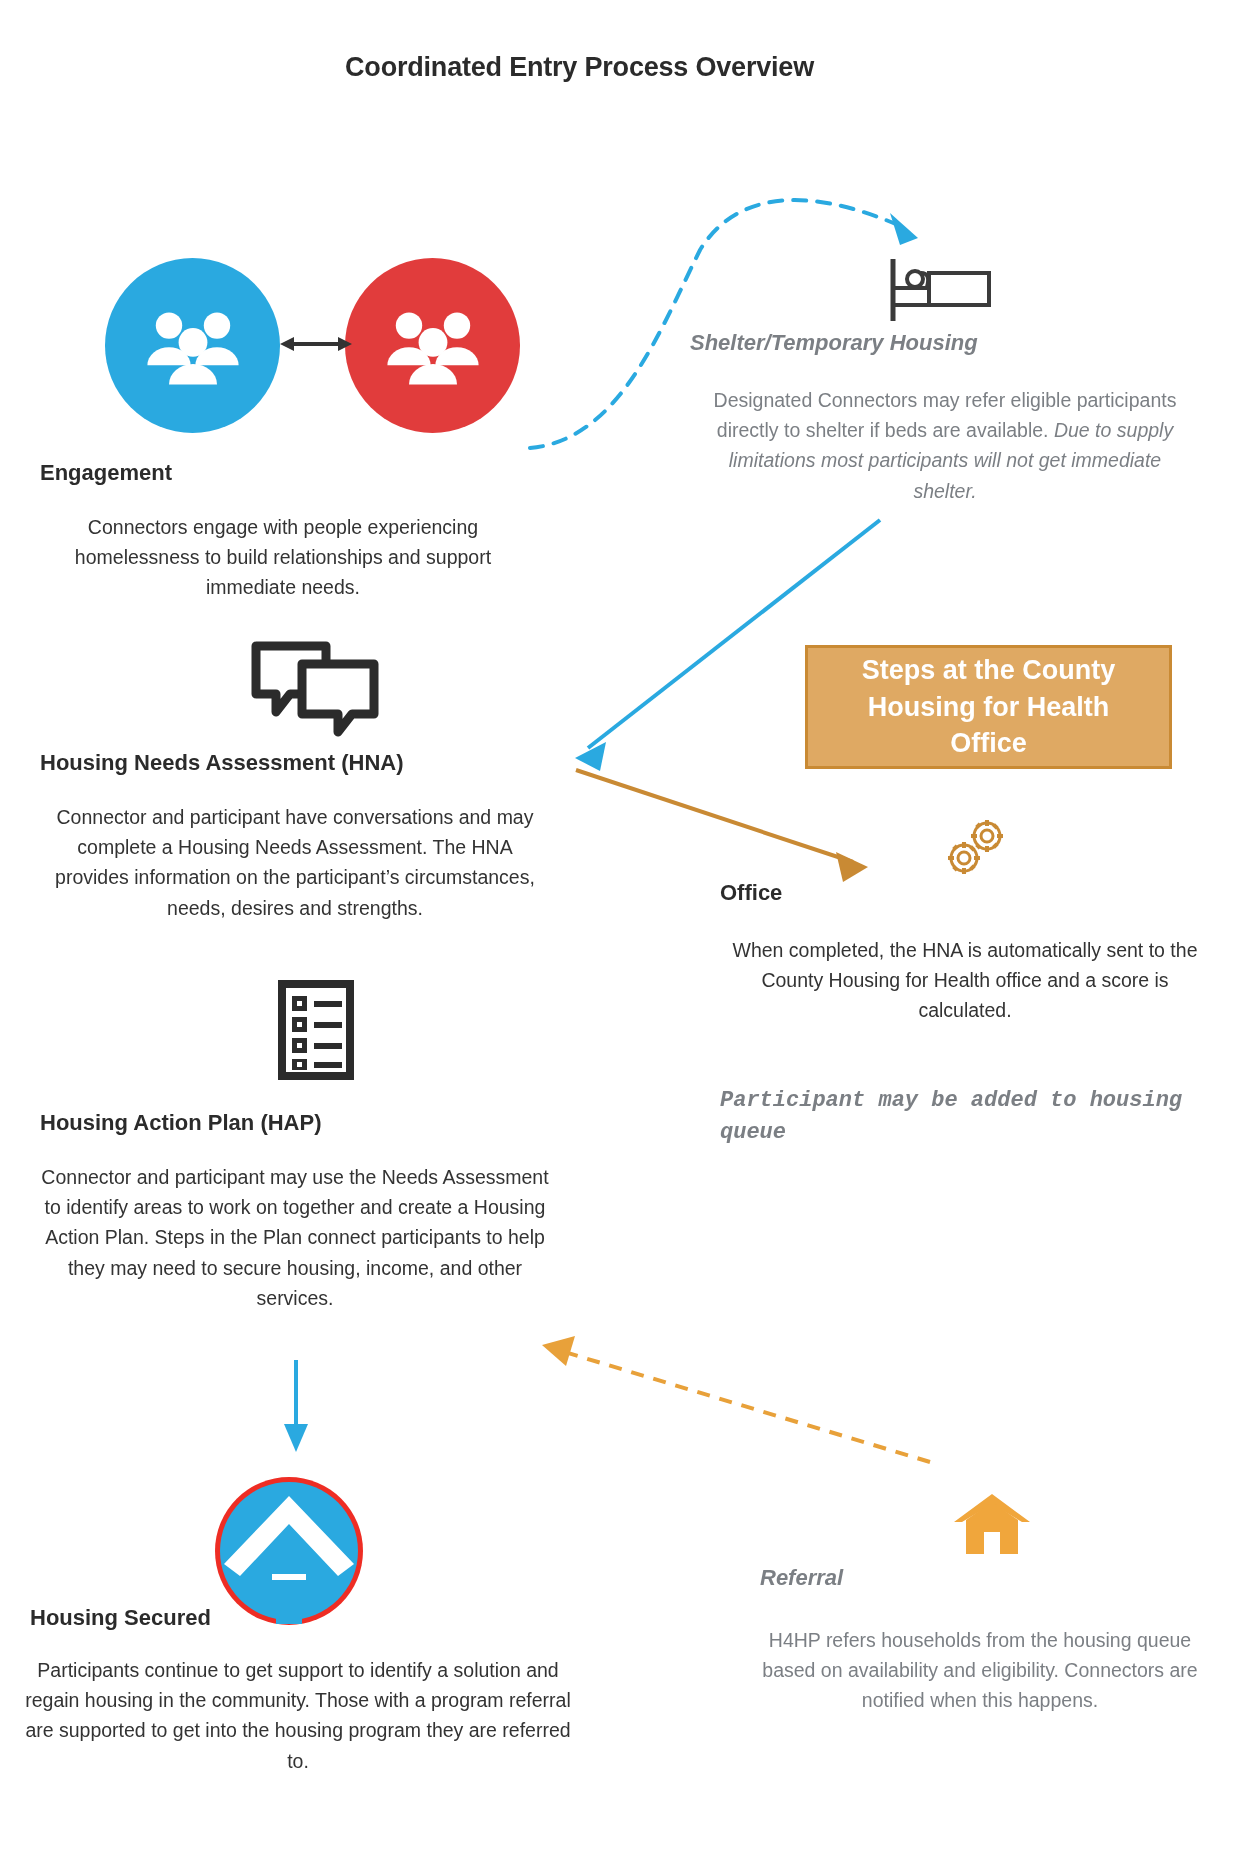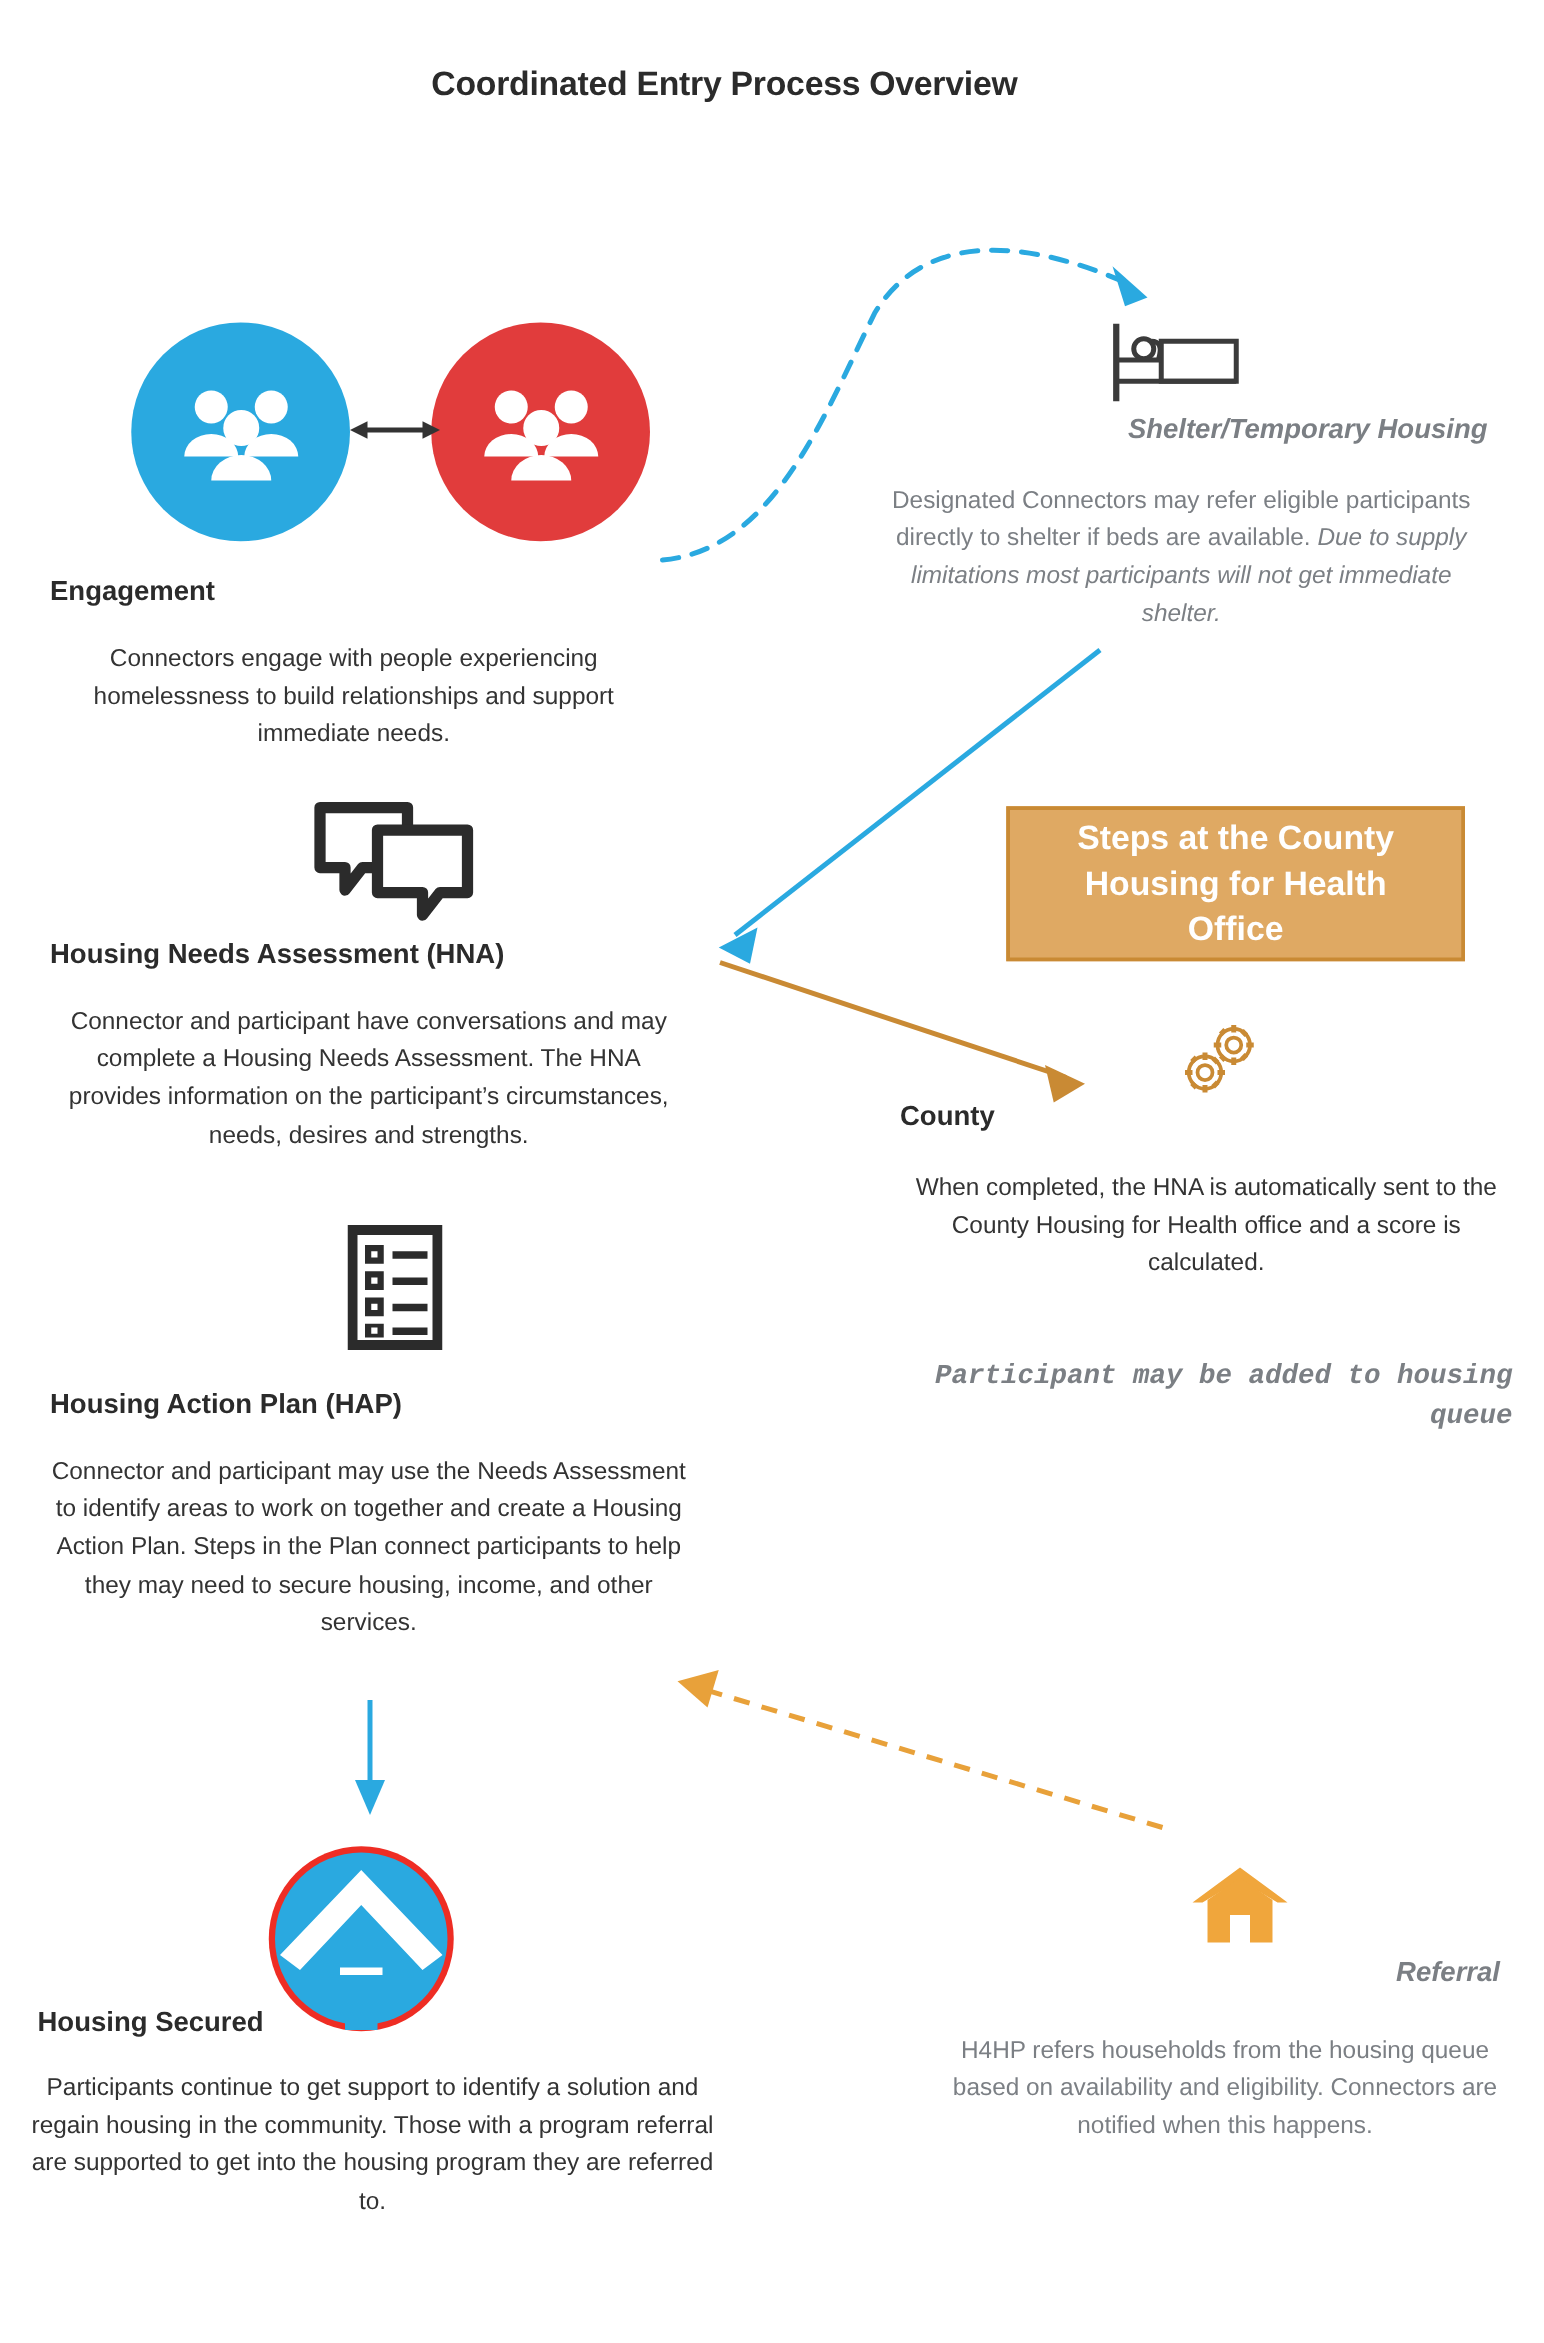--- a/index.html
+++ b/index.html
@@ -67,21 +67,21 @@
   
   .head-dark {
     font-weight: bold;
     color: #2b2b2b;
     text-align: left;
   }
   .head-gray-italic {
     font-weight: bold;
     font-style: italic;
     color: #7b7f84;
-    text-align: right;
+    text-align: left;
   }
   
   .para {
     text-align: center;
     line-height: 1.55;
     font-size: 19.5px;
   }
   .para-dark { color: #333333; }
   .para-gray { color: #7b7f84; }
   .para i { font-style: italic; }
@@ -299,21 +299,21 @@
   <div class="abs para para-dark" id="hap-para">Connector and participant may use the Needs Assessment to identify areas to work on together and create a Housing Action Plan. Steps in the Plan connect participants to help they may need to secure housing, income, and other services.</div>
 
   <div class="abs head-dark" id="secured-head">Housing Secured</div>
   <div class="abs para para-dark" id="secured-para">Participants continue to get support to identify a solution and regain housing in the community. Those with a program referral are supported to get into the housing program they are referred to.</div>
 
   <div class="abs head-gray-italic" id="shelter-head">Shelter/Temporary Housing</div>
   <div class="abs para para-gray" id="shelter-para">
     <span>Designated Connectors may refer eligible participants directly to shelter if beds are available. </span><i>Due to supply limitations most participants will not get immediate shelter.</i>
   </div>
 
-  <div class="abs head-dark" id="scoring-head">County</div>
+  <div class="abs head-dark" id="scoring-head">Office</div>
   <div class="abs para para-dark" id="scoring-para">When completed, the HNA is automatically sent to the County Housing for Health office and a score is calculated.</div>
 
   <div class="abs head-gray-italic" id="queue-head">Participant may be added to housing queue</div>
 
   <div class="abs head-gray-italic" id="referral-head">Referral</div>
   <div class="abs para para-gray" id="referral-para">H4HP refers households from the housing queue based on availability and eligibility. Connectors are notified when this happens.</div>
 
 </div>
 
 </body></html>

